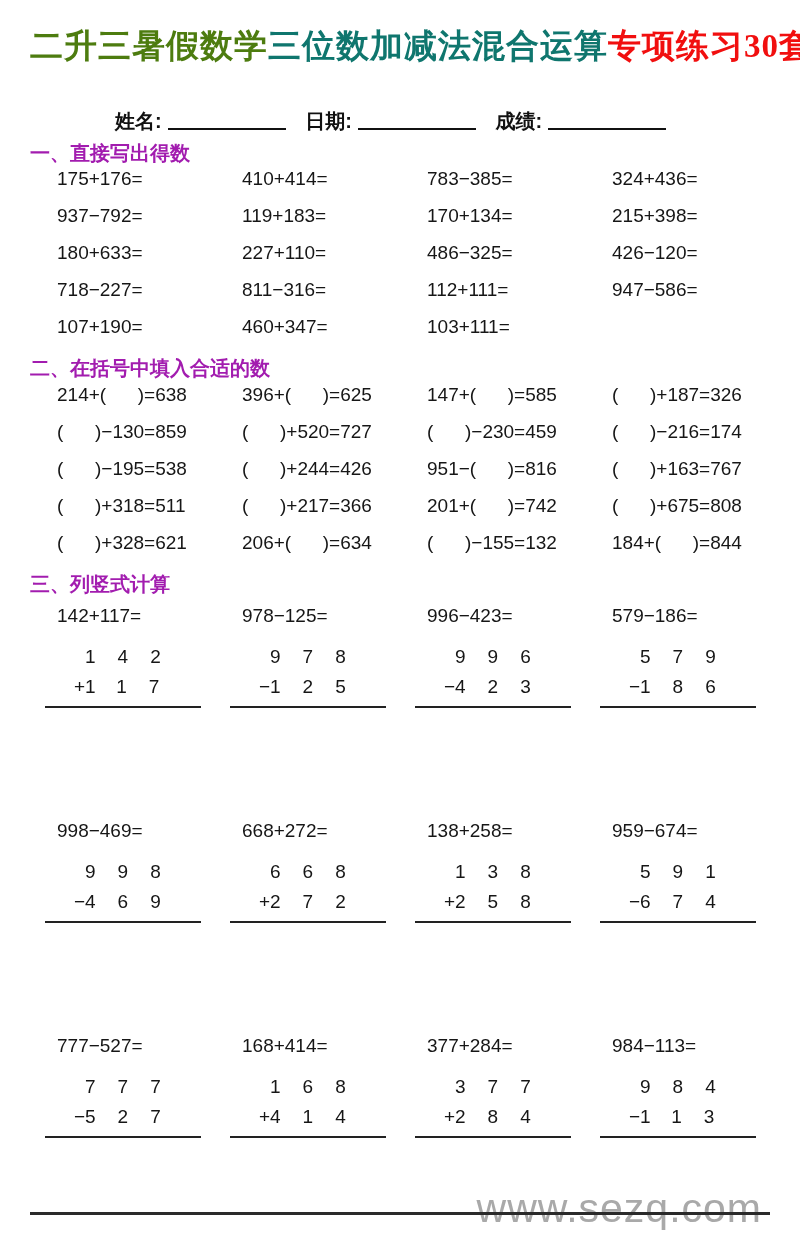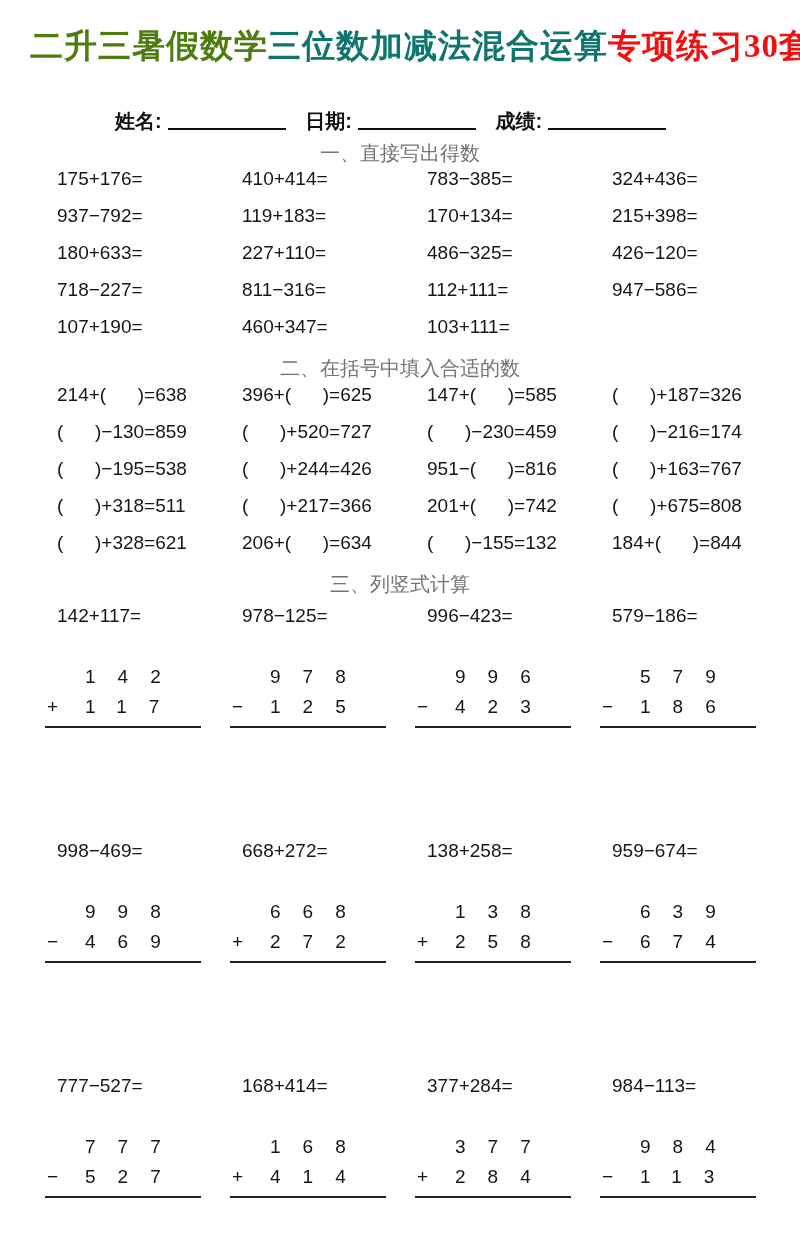--- a/index.html
+++ b/index.html
@@ -43,24 +43,23 @@
     height: 20px;
     border-bottom: 2px solid #111;
     margin: 0 14px 0 6px;
     vertical-align: -2px;
   }
   .blank-line.last { margin-right: 0; }
 
   
   .sec-heading {
     font-size: 20px;
-    font-weight: normal;
+    font-weight: bold;
     height: 26px;
-    color: #737373;
-    text-align: center;
+    color: #a21caf;
   }
   .h1 { margin-top: 6px; }
   .h2 { margin-top: 2px; }
   .h3 { margin-top: 2px; }
 
   
   .grid {
     display: grid;
     grid-template-columns: repeat(4, 185px);
     padding-left: 27px;
@@ -71,21 +70,21 @@
     white-space: pre;
     color: #161616;
   }
   .grid.sec1 { margin-top: 2px; }
   .grid.sec2 { margin-top: 3px; }
   .grid.probrow { margin-top: 8px; }
   .grid.probrow .cell { height: 24px; }
   .grid.probrow.gap { margin-top: 112px; }
 
   
-  .grid.vgrid { padding-left: 15px; margin-top: 33px; }
+  .grid.vgrid { padding-left: 15px; margin-top: 13px; text-align: right; }
   .vblock { width: 170px; }
   .vrow {
     display: flex;
     align-items: center;
     height: 30px;
     font-size: 19px;
     color: #161616;
   }
   .vop { width: 40px; padding-left: 2px; }
   .vdigits { letter-spacing: 22px; }
@@ -267,21 +266,21 @@
         </div>
       <div class="vrow">
           <span class="vop">+</span>
           <span class="vdigits">258</span>
         </div>
       <div class="vline"></div>
     </div>
     <div class="vblock">
       <div class="vrow">
           <span class="vop"></span>
-          <span class="vdigits">639</span>
+          <span class="vdigits">591</span>
         </div>
       <div class="vrow">
           <span class="vop">−</span>
           <span class="vdigits">674</span>
         </div>
       <div class="vline"></div>
     </div>
   </div>
 
   <div class="grid probrow gap">

